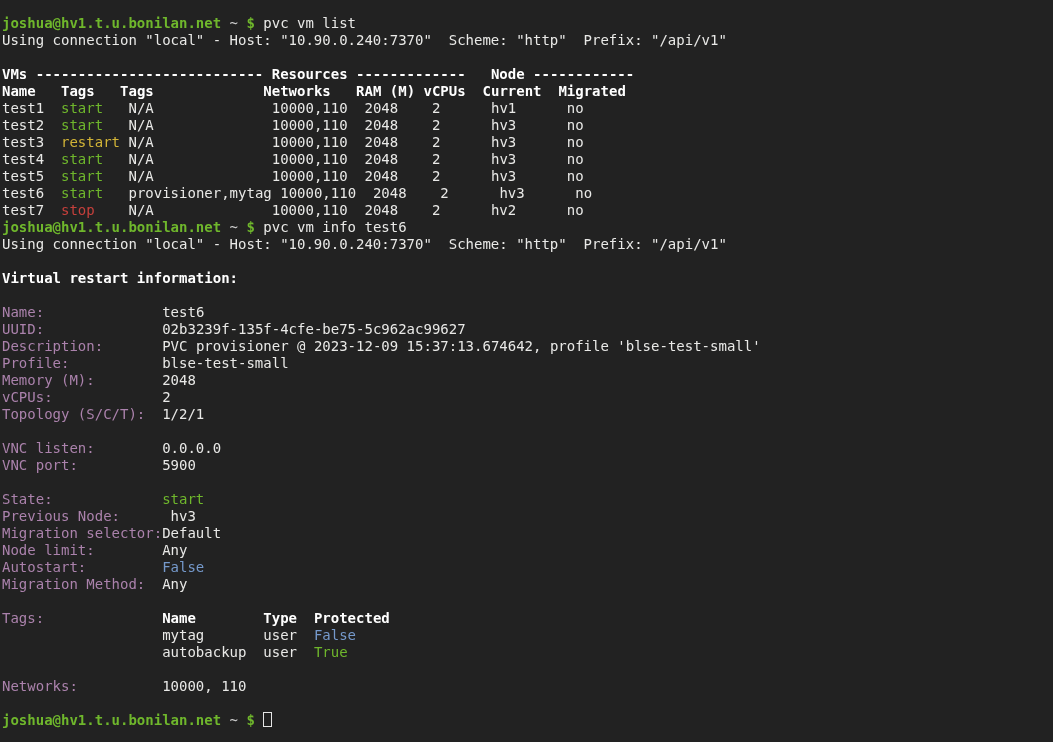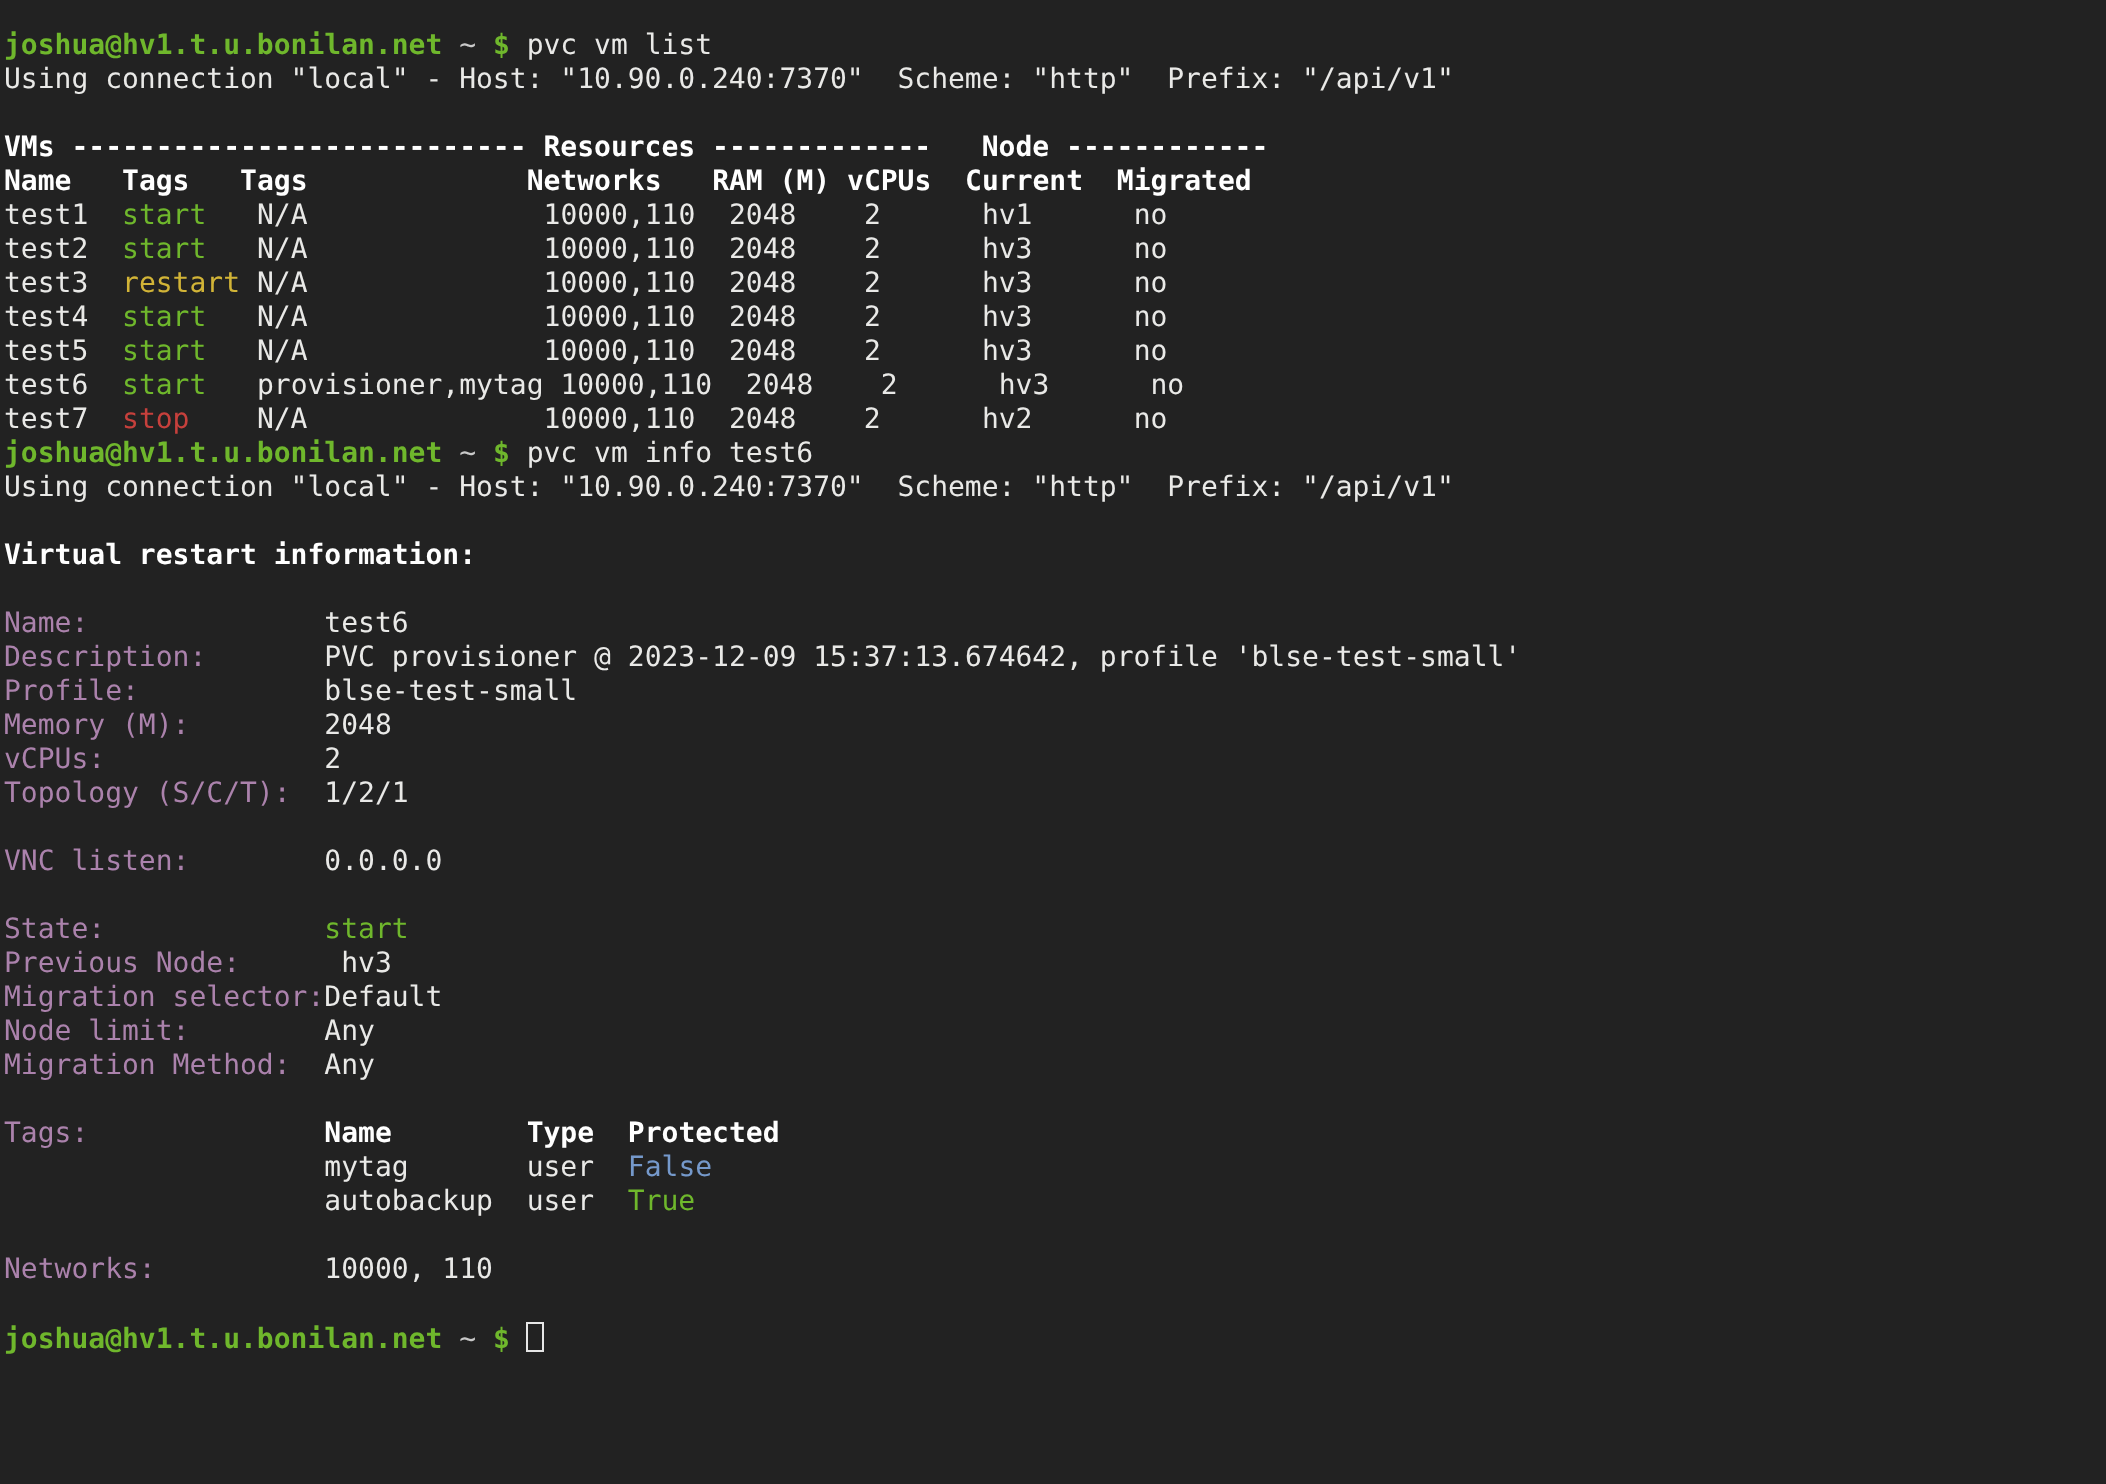--- a/index.html
+++ b/index.html
@@ -43,32 +43,35 @@
     <div class="line"><span class="">test4</span><span>  </span><span class="c-green">start</span><span>   </span><span class="">N/A</span><span>              </span><span class="">10000,110</span><span>  </span><span class="">2048</span><span>    </span><span class="">2</span><span>      </span><span class="">hv3</span><span>      </span><span class="">no</span></div>
     <div class="line"><span class="">test5</span><span>  </span><span class="c-green">start</span><span>   </span><span class="">N/A</span><span>              </span><span class="">10000,110</span><span>  </span><span class="">2048</span><span>    </span><span class="">2</span><span>      </span><span class="">hv3</span><span>      </span><span class="">no</span></div>
     <div class="line"><span class="">test6</span><span>  </span><span class="c-green">start</span><span>   </span><span class="">provisioner,mytag</span><span> </span><span class="">10000,110</span><span>  </span><span class="">2048</span><span>    </span><span class="">2</span><span>      </span><span class="">hv3</span><span>      </span><span class="">no</span></div>
     <div class="line"><span class="">test7</span><span>  </span><span class="c-red">stop</span><span>    </span><span class="">N/A</span><span>              </span><span class="">10000,110</span><span>  </span><span class="">2048</span><span>    </span><span class="">2</span><span>      </span><span class="">hv2</span><span>      </span><span class="">no</span></div>
     <div class="line"><span class="b c-green">joshua@hv1.t.u.bonilan.net</span><span class="c-dim"> ~ </span><span class="b c-green">$</span><span class=""> pvc vm info test6</span></div>
     <div class="line"><span class="">Using connection "local" - Host: "10.90.0.240:7370"  Scheme: "http"  Prefix: "/api/v1"</span></div>
     <div class="line"></div>
     <div class="line"><span class="b">Virtual restart information:</span></div>
     <div class="line"></div>
     <div class="line"><span class="c-purple">Name:</span><span>              </span><span class="">test6</span></div>
+    <div class="line"><span class="c-purple">UUID:</span><span>              </span><span class="">02b3239f-135f-4cfe-be75-5c962ac99627</span></div>
     <div class="line"><span class="c-purple">Description:</span><span>       </span><span class="">PVC provisioner @ 2023-12-09 15:37:13.674642, profile 'blse-test-small'</span></div>
     <div class="line"><span class="c-purple">Profile:</span><span>           </span><span class="">blse-test-small</span></div>
     <div class="line"><span class="c-purple">Memory (M):</span><span>        </span><span class="">2048</span></div>
     <div class="line"><span class="c-purple">vCPUs:</span><span>             </span><span class="">2</span></div>
     <div class="line"><span class="c-purple">Topology (S/C/T):</span><span>  </span><span class="">1/2/1</span></div>
     <div class="line"></div>
     <div class="line"><span class="c-purple">VNC listen:</span><span>        </span><span class="">0.0.0.0</span></div>
+    <div class="line"><span class="c-purple">VNC port:</span><span>          </span><span class="">5900</span></div>
     <div class="line"></div>
     <div class="line"><span class="c-purple">State:</span><span>             </span><span class="c-green">start</span></div>
     <div class="line"><span class="c-purple">Previous Node:</span><span>      </span><span class="">hv3</span></div>
     <div class="line"><span class="c-purple">Migration selector:</span><span class="">Default</span></div>
     <div class="line"><span class="c-purple">Node limit:</span><span>        </span><span class="">Any</span></div>
+    <div class="line"><span class="c-purple">Autostart:</span><span>         </span><span class="c-blue">False</span></div>
     <div class="line"><span class="c-purple">Migration Method:</span><span>  </span><span class="">Any</span></div>
     <div class="line"></div>
     <div class="line"><span class="c-purple">Tags:</span><span>              </span><span class="b">Name</span><span>        </span><span class="b">Type</span><span>  </span><span class="b">Protected</span></div>
     <div class="line"><span>                   </span><span class="">mytag</span><span>       </span><span class="">user</span><span>  </span><span class="c-blue">False</span></div>
     <div class="line"><span>                   </span><span class="">autobackup</span><span>  </span><span class="">user</span><span>  </span><span class="c-green">True</span></div>
     <div class="line"></div>
     <div class="line"><span class="c-purple">Networks:</span><span>          </span><span class="">10000, 110</span></div>
     <div class="line"></div>
     <div class="line"><span class="b c-green">joshua@hv1.t.u.bonilan.net</span><span class="c-dim"> ~ </span><span class="b c-green">$</span><span class=""> </span><span class="cursor"></span></div>
   </div>

